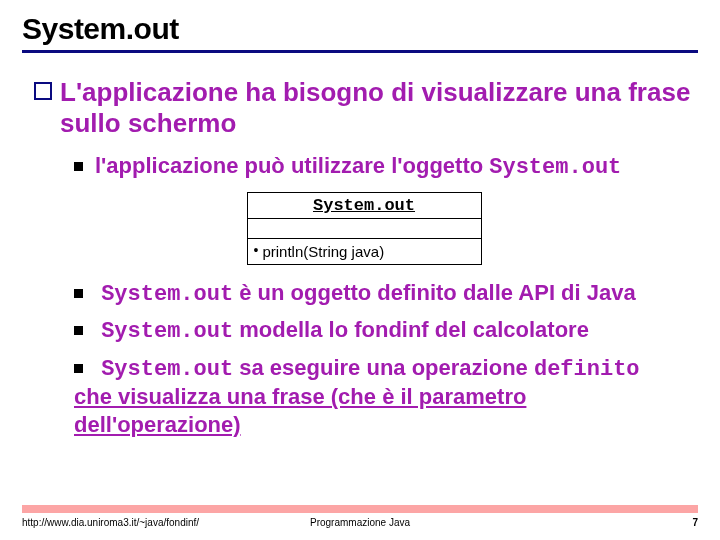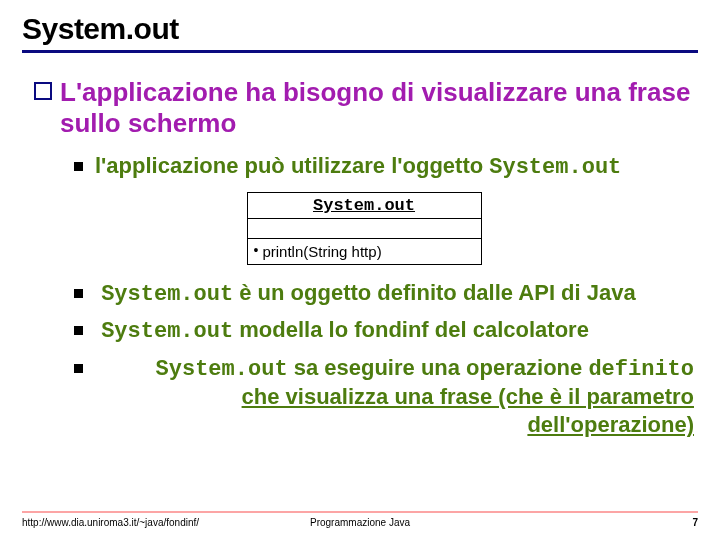--- a/index.html
+++ b/index.html
@@ -32,23 +32,22 @@
   }
   .lvl2 {
     display: flex; align-items: flex-start;
     margin-left: 40px; margin-bottom: 8px;
   }
   .lvl2 .bullet {
     width: 9px; height: 9px; background: #000;
     flex: 0 0 9px; margin-top: 10px; margin-right: 12px;
   }
   .lvl2 .text {
-    font-size: 22px; font-weight: bold; color: #4d7c0f;
+    font-size: 22px; font-weight: bold; color: #a21caf;
     line-height: 1.25;
-    text-align: right;
   }
   .code { font-family: "Courier New", monospace; font-weight: bold; }
 
   .uml-wrap {
     display: flex; justify-content: center;
     margin: 10px 0 14px 0;
   }
   .uml {
     border: 1.5px solid #000;
     width: 235px;
@@ -67,21 +66,21 @@
     border-bottom: 1.5px solid #000;
     height: 20px;
   }
   .uml-bot {
     padding: 4px 6px;
     font-size: 15px;
   }
   .uml-bot .dot { font-size: 14px; position: relative; top: -2px; margin-right: 4px;}
   .footer {
     position: absolute; left: 22px; right: 22px; bottom: 12px;
-    border-top: 2px solid #fca5a5;
+    border-top: 8px solid #fca5a5;
     padding-top: 4px;
     display: flex; justify-content: space-between;
     font-size: 10px; color: #000;
   }
   .footer .mid { position: absolute; left: 50%; transform: translateX(-50%); }
   .footer .right { font-weight: bold; }
 </style>
 </head>
 <body>
 
@@ -103,21 +102,21 @@
       <div class="text">
         <span>l'applicazione può utilizzare l'oggetto </span><span class="code">System.out</span>
       </div>
     </div>
 
     <div class="uml-wrap">
       <div class="uml">
         <div class="uml-top">System.out</div>
         <div class="uml-mid"></div>
         <div class="uml-bot">
-          <span class="dot">•</span><span>println(String http)</span>
+          <span class="dot">•</span><span>println(String java)</span>
         </div>
       </div>
     </div>
 
     <div class="lvl2">
       <div class="bullet"></div>
       <div class="text">
         &nbsp;<span class="code">System.out</span><span> è un oggetto definito dalle API di Java</span>
       </div>
     </div>

